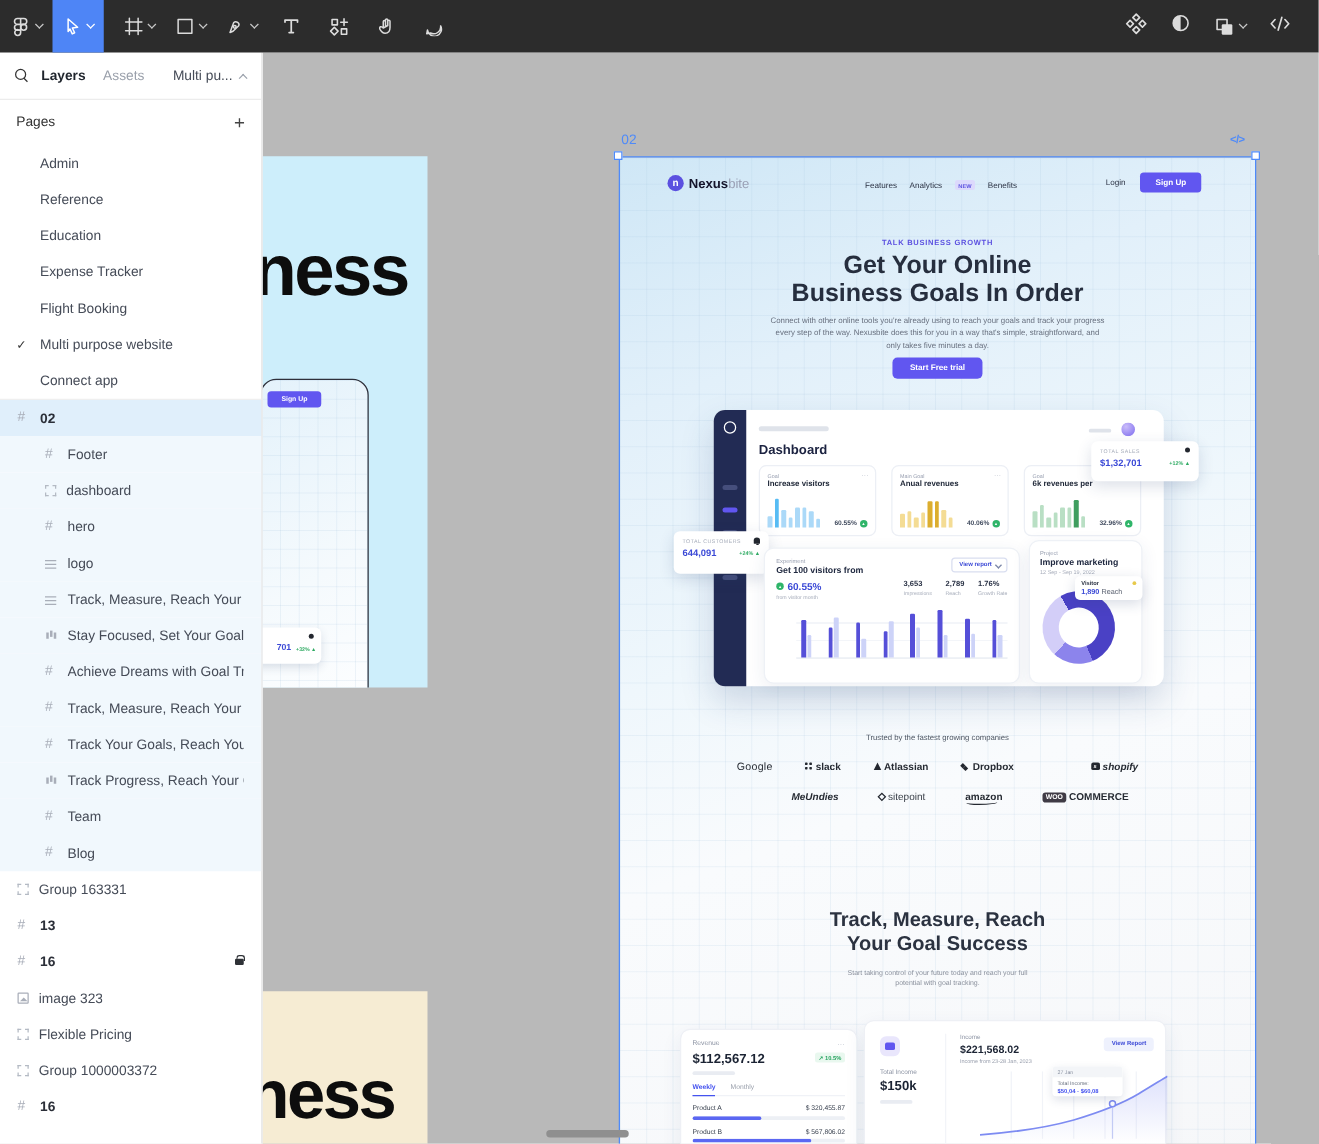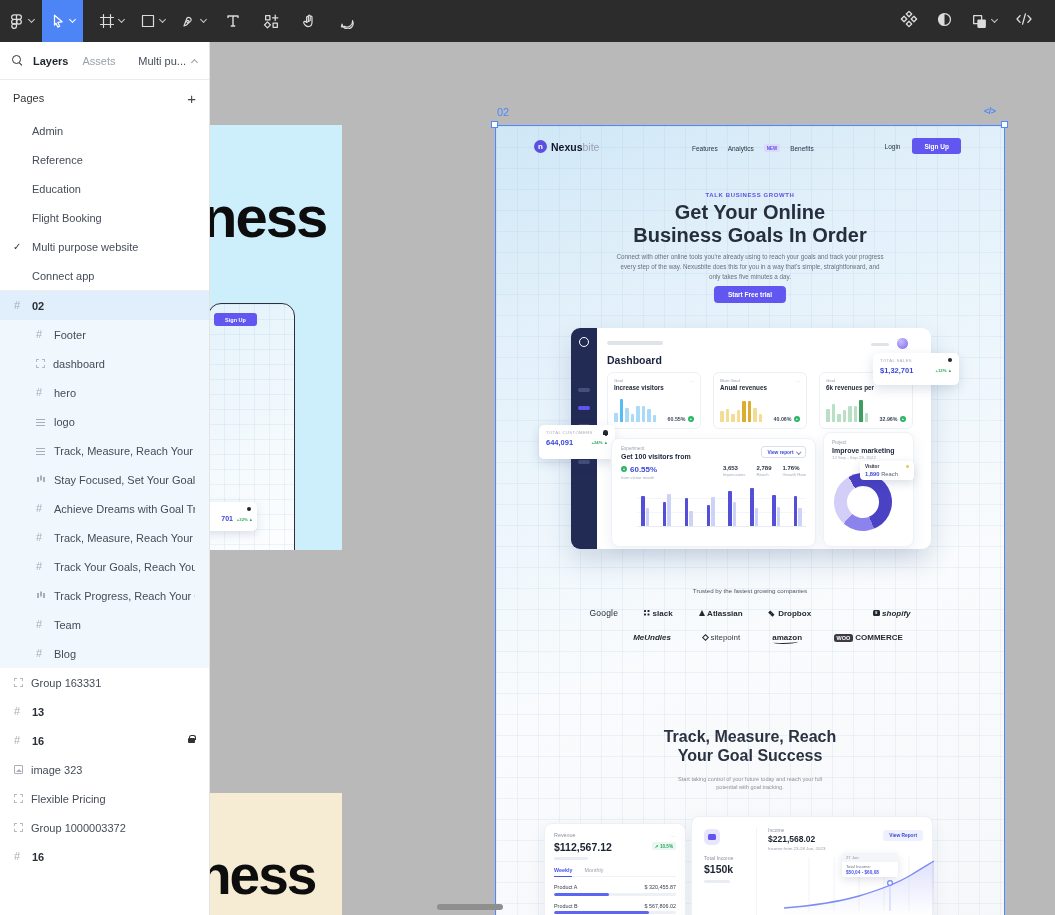--- a/index.html
+++ b/index.html
@@ -731,20 +731,24 @@
       <div class="page-row">
         <span class="pcheck">✓</span>
         <span>Reference</span>
       </div>
       <div class="page-row">
         <span class="pcheck">✓</span>
         <span>Education</span>
       </div>
       <div class="page-row">
         <span class="pcheck">✓</span>
+        <span>Expense Tracker</span>
+      </div>
+      <div class="page-row">
+        <span class="pcheck">✓</span>
         <span>Flight Booking</span>
       </div>
       <div class="page-row checked">
         <span class="pcheck">✓</span>
         <span>Multi  purpose website</span>
       </div>
       <div class="page-row">
         <span class="pcheck">✓</span>
         <span>Connect app</span>
       </div>

